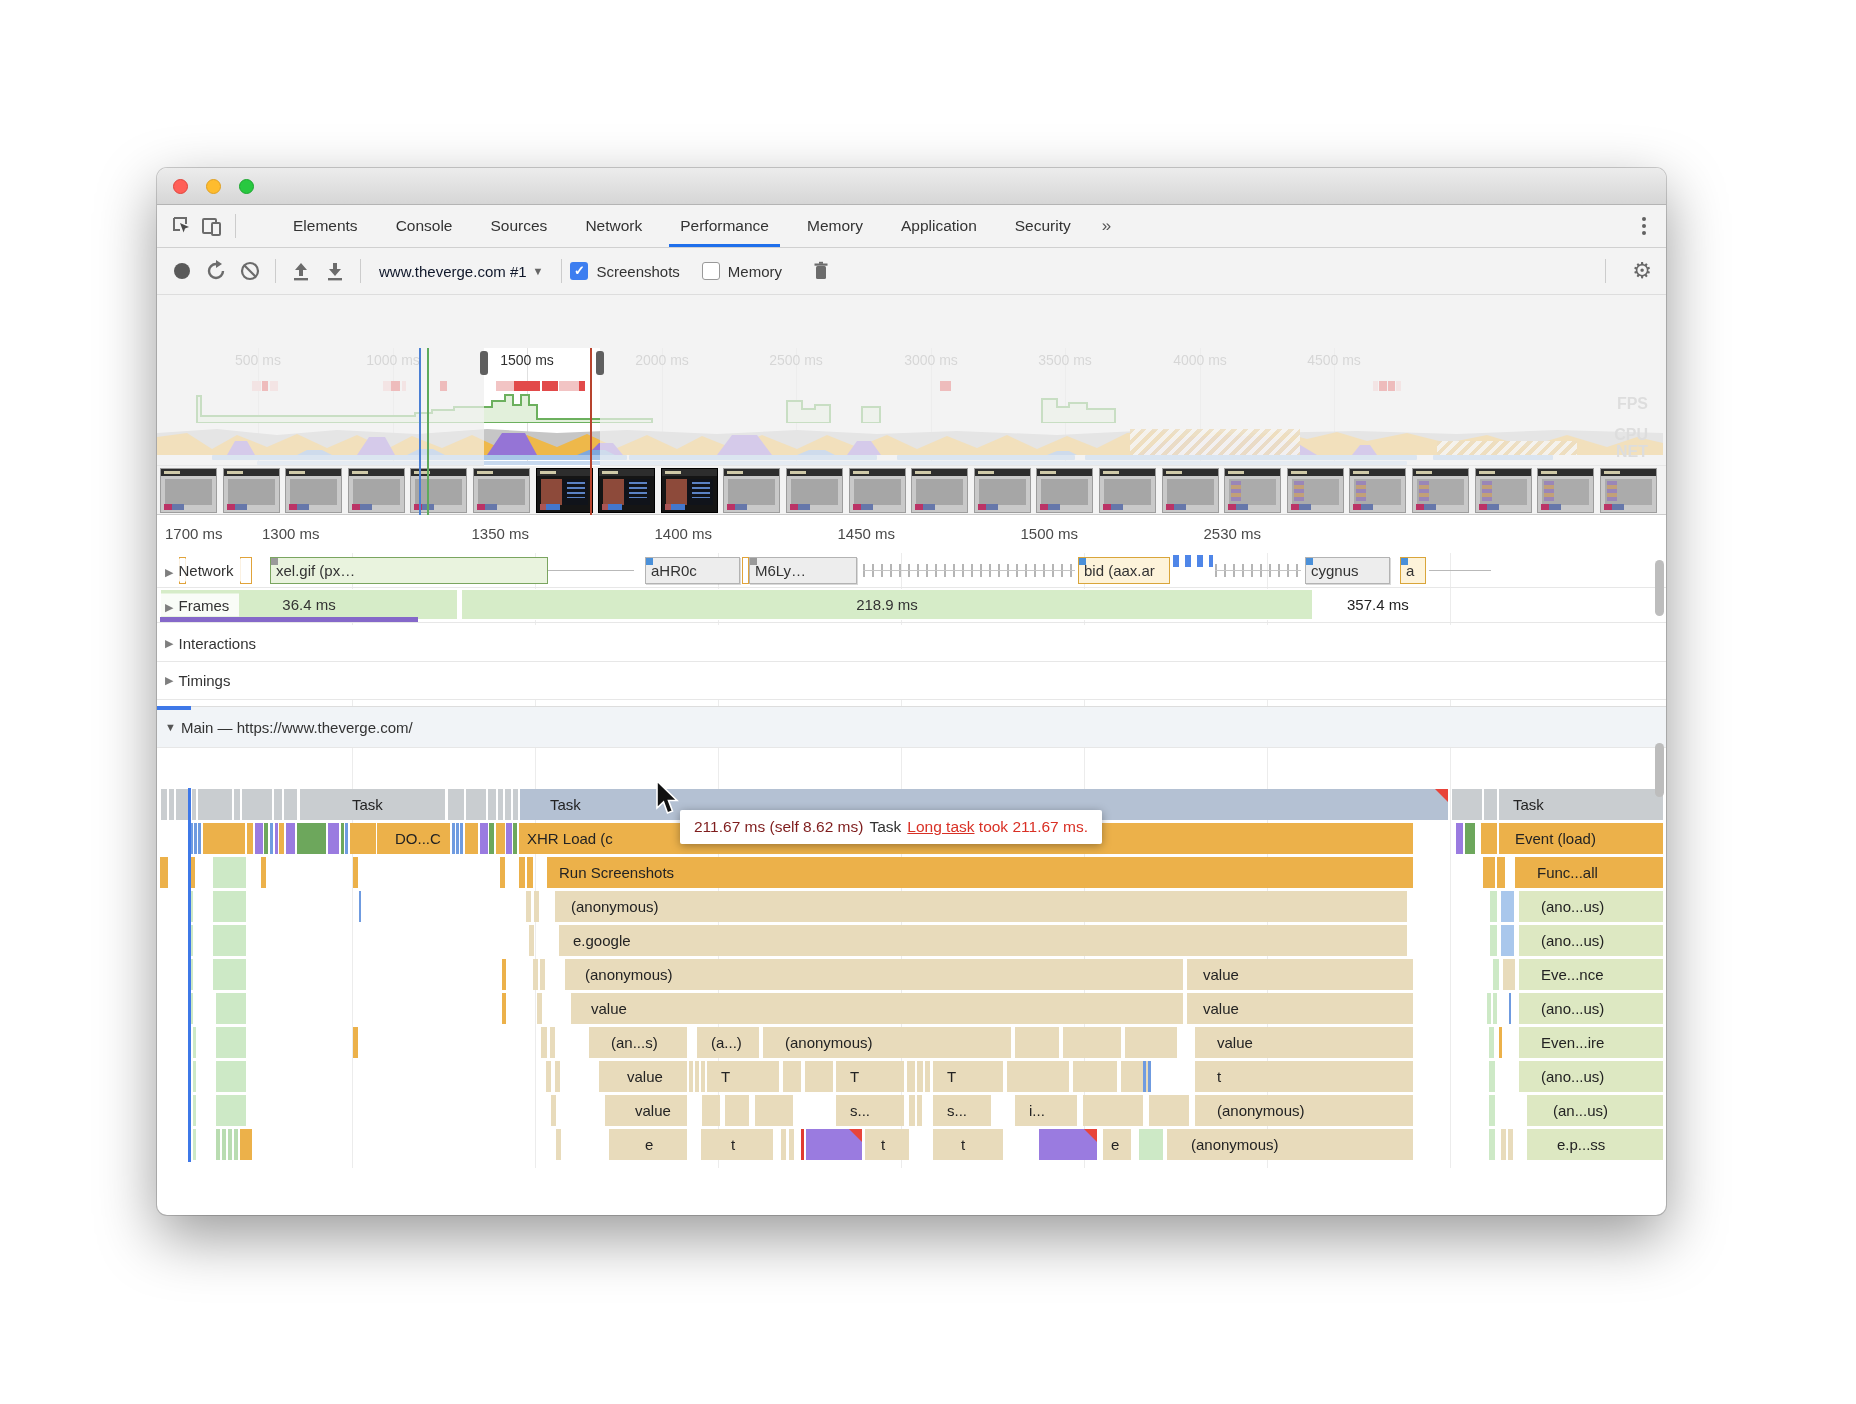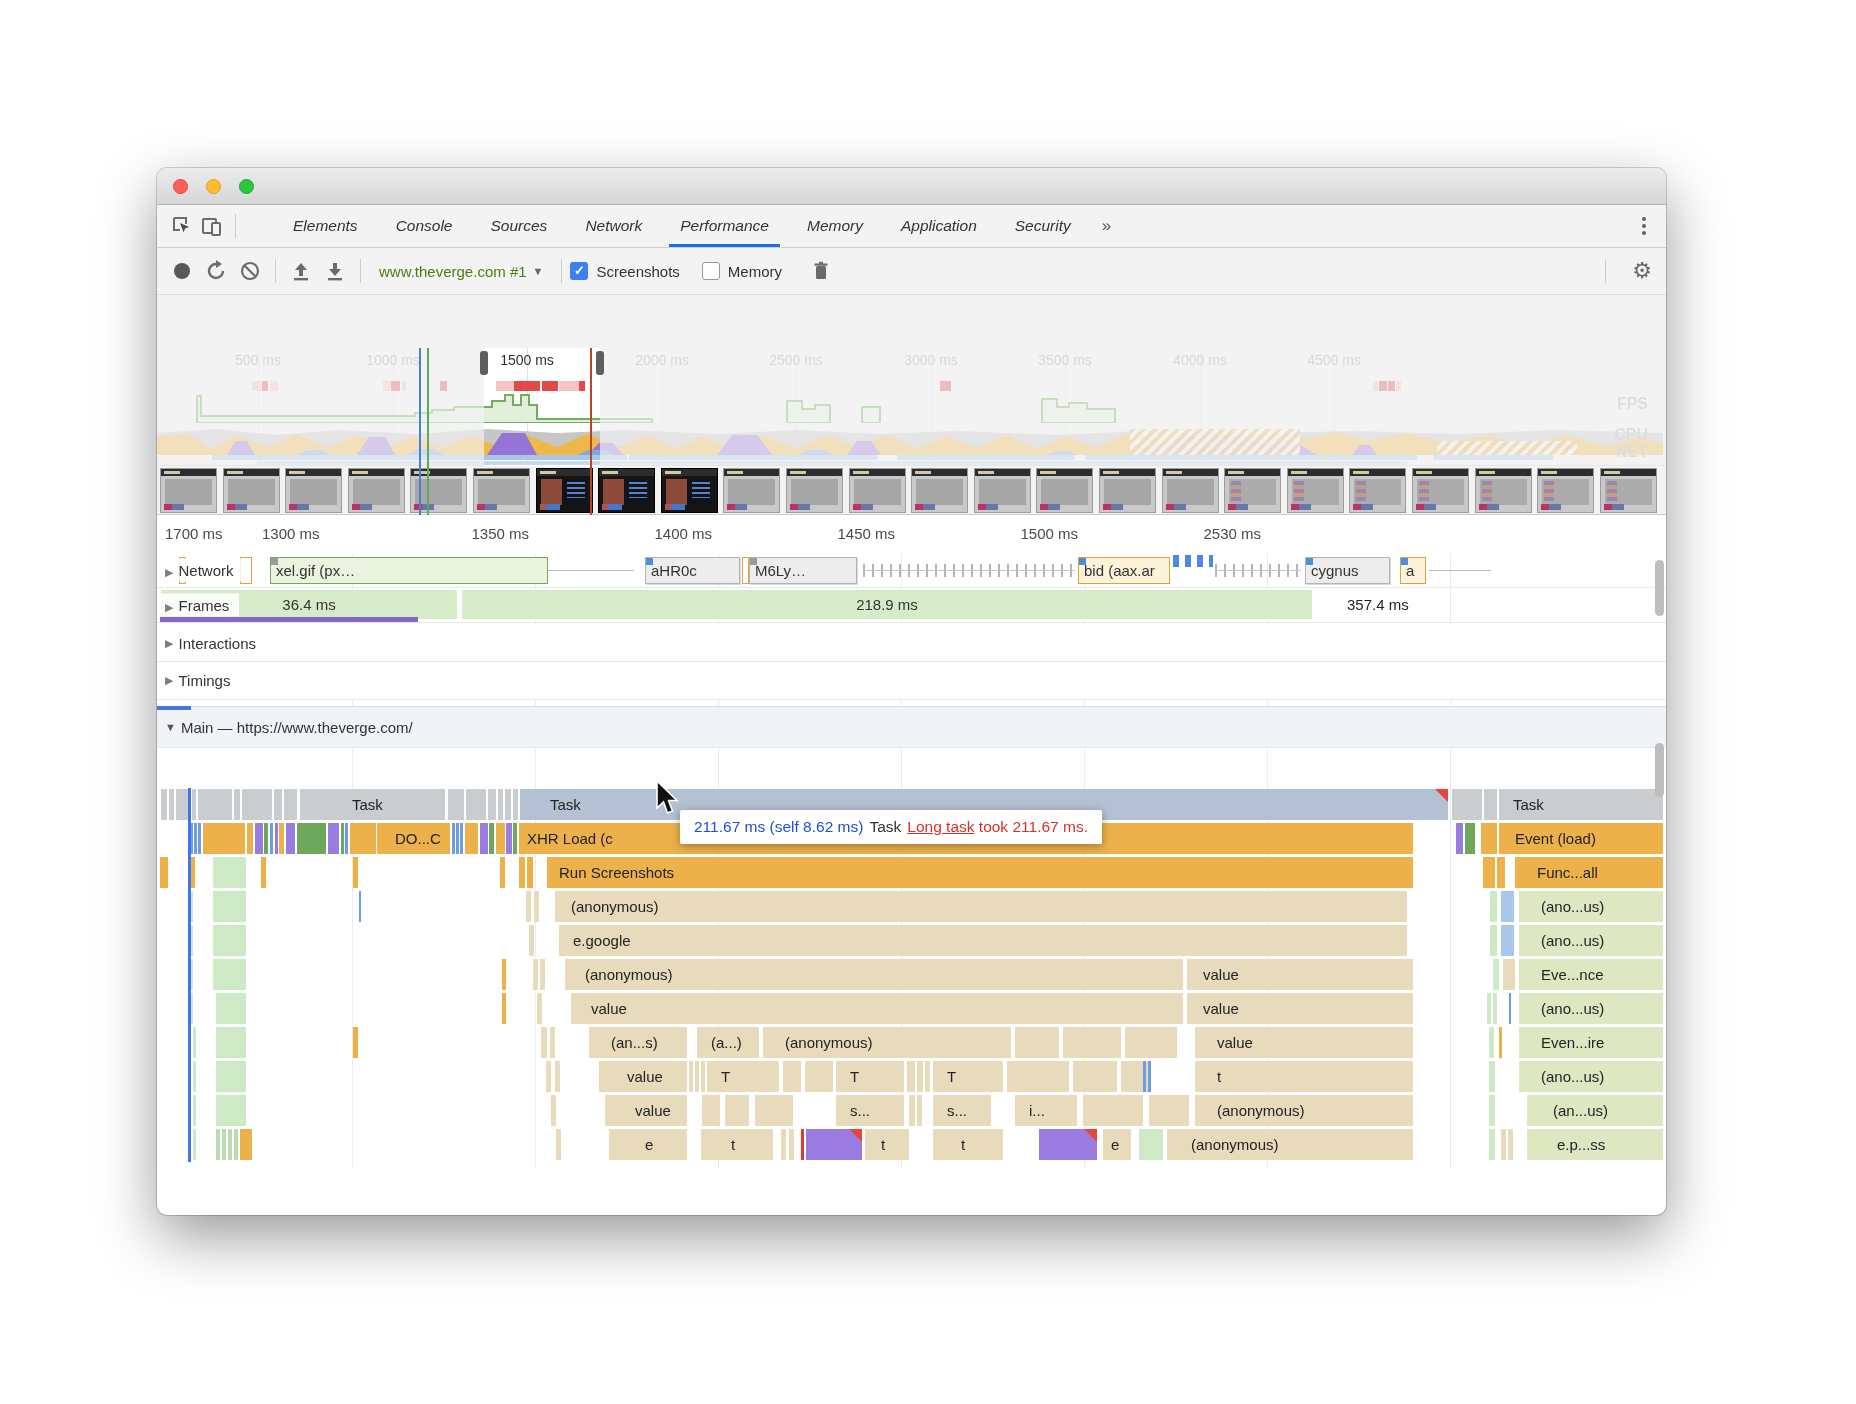--- a/index.html
+++ b/index.html
@@ -13,33 +13,33 @@
   
   #titlebar { position:absolute; left:0; top:0; width:100%; height:37px;
               background:linear-gradient(#ececec,#d6d6d6); border-bottom:1px solid #b4b4b4; }
   .tl { position:absolute; top:11px; width:15px; height:15px; border-radius:50%; }
   #title { position:absolute; left:0; right:0; top:9px; text-align:center; font-size:15px; color:#3a3a3a; }
 
   
   #tabbar { position:absolute; left:0; top:37px; width:100%; height:43px; background:#f3f3f3;
             border-bottom:1px solid #d0d0d0; display:flex; align-items:center; }
   .tbicon { width:30px; height:28px; display:flex; align-items:center; justify-content:center; }
-  #tabs { display:flex; margin-left:30px; height:100%; align-items:flex-end;font-style:italic; }
+  #tabs { display:flex; margin-left:30px; height:100%; align-items:flex-end; }
   .tab { padding:0 19px; font-size:15.5px; color:#333; height:100%; display:flex; align-items:center; position:relative; cursor:default; }
   .tab.active::after { content:""; position:absolute; left:8px; right:8px; bottom:0; height:3px; background:#1f6feb; }
   .vdiv { width:1px; height:24px; background:#ccc; margin:0 8px; }
   #kebab { margin-left:auto; margin-right:14px; display:flex; flex-direction:column; gap:3px; padding:6px; }
   #kebab i { width:4px; height:4px; border-radius:50%; background:#616161; }
   #tab-more { font-size:17px; color:#555; padding:0 12px; }
 
   
   #ptoolbar { position:absolute; left:0; top:80px; width:100%; height:47px; background:#f3f3f3;
               border-bottom:1px solid #ddd; display:flex; align-items:center; }
   .ticon { width:34px; height:30px; display:flex; align-items:center; justify-content:center; }
-  #profile { font-size:15px; color:#4d7c0f; margin:0 6px 0 10px; }
+  #profile { font-size:15px; color:#0f172a; margin:0 6px 0 10px; }
   .caret { font-size:11px; color:#666; margin-right:10px; }
   .chk { width:18px; height:18px; border-radius:3px; margin-right:8px; }
   .chk.on { background:#3d7ef0; color:#fff; font-size:13px; font-weight:bold; text-align:center; line-height:18px; }
   .chk.off { background:#fff; border:1px solid #999; }
   .chklbl { font-size:15px; color:#333; margin-right:22px; }
   #gear { margin-left:auto; font-size:22px; color:#676767; padding:0 14px; }
 
   
   #overview { position:absolute; left:0; top:127px; width:100%; height:171px; background:#f3f3f3; border-bottom:1px solid #ccc; }
   .ov-grid { position:absolute; top:53px; bottom:0; width:1px; background:#e0e0e0; }
@@ -109,21 +109,21 @@
   .fbar { position:absolute; height:31px; font-size:15px; color:#232323; line-height:31px;
           white-space:nowrap; overflow:hidden; z-index:2; }
   .fbar .wtri { position:absolute; right:0; top:0; width:0; height:0;
                 border-top:13px solid #e8443a; border-left:13px solid transparent; }
   #flameblue { position:absolute; width:3px; background:#3e78e8; z-index:4; }
   .sbthumb { position:absolute; right:2px; width:9px; border-radius:5px; background:#bdbdbd; z-index:7; }
 
   
   #tooltip { position:absolute; z-index:50; background:#fff; box-shadow:0 2px 10px rgba(0,0,0,.35);
              border-radius:2px; padding:8px 14px; font-size:15.5px; white-space:nowrap; }
-  #tooltip .grn { color:#1d4ed8; }
+  #tooltip .grn { color:#7f1d1d; }
   #tooltip .blk { color:#333; margin:0 6px; }
   #tooltip .red { color:#d93025; }
   #tooltip .lnk { color:#d93025; text-decoration:underline; }
   #cursor { position:absolute; z-index:60; }
 
   
   #bottombar { position:absolute; left:0; bottom:0; width:100%; height:47px; background:#f3f3f3;
                border-top:1px solid #ccc; display:flex; align-items:center; }
   .btab { padding:0 20px; height:100%; display:flex; align-items:center; font-size:15.5px; color:#3c3c3c; position:relative; }
   .btab.active::after { content:""; position:absolute; left:10px; right:10px; bottom:0; height:3px; background:#3879d9; }

